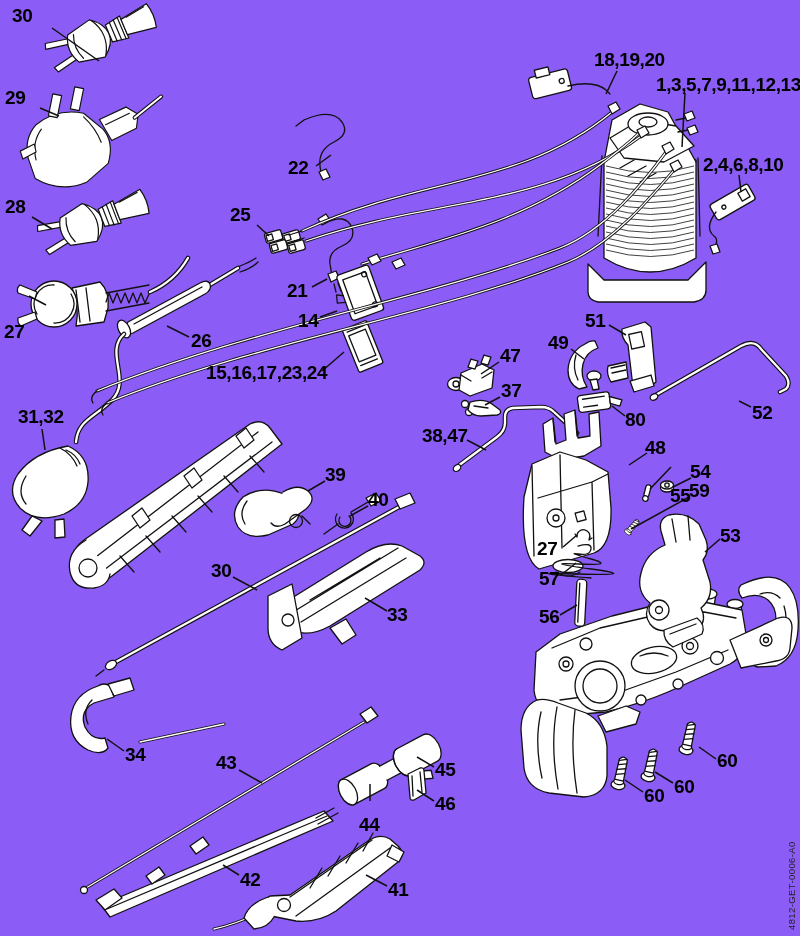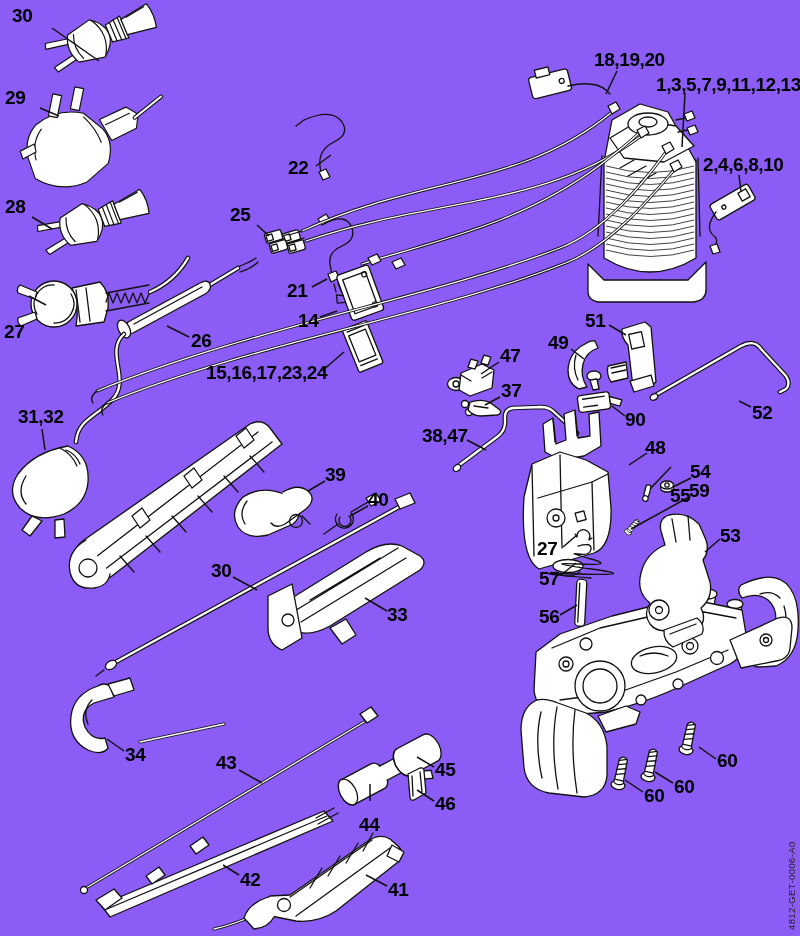--- a/index.html
+++ b/index.html
@@ -451,21 +451,21 @@
       <span class="callout" style="left: 298px; top: 311px;">14</span>
       <span class="callout" style="left: 191px; top: 331px;">26</span>
       <span class="callout" style="left: 206px; top: 363px;">15,16,17,23,24</span>
       <span class="callout" style="left: 594px; top: 50px;">18,19,20</span>
       <span class="callout" style="left: 656px; top: 75px;">1,3,5,7,9,11,12,13</span>
       <span class="callout" style="left: 703px; top: 155px;">2,4,6,8,10</span>
       <span class="callout" style="left: 585px; top: 311px;">51</span>
       <span class="callout" style="left: 548px; top: 333px;">49</span>
       <span class="callout" style="left: 500px; top: 346px;">47</span>
       <span class="callout" style="left: 501px; top: 381px; text-align: right;">37</span>
-      <span class="callout" style="left: 625px; top: 410px;">90</span>
+      <span class="callout" style="left: 625px; top: 410px;">80</span>
       <span class="callout" style="left: 752px; top: 403px;">52</span>
       <span class="callout" style="left: 422px; top: 426px;">38,47</span>
       <span class="callout" style="left: 645px; top: 438px;">48</span>
       <span class="callout" style="left: 670px; top: 450px; margin-top: 36px;">55</span>
       <span class="callout" style="left: 690px; top: 462px;">54</span>
       <span class="callout" style="left: 689px; top: 481px;">59</span>
       <span class="callout" style="left: 720px; top: 526px;">53</span>
       <span class="callout" style="left: 537px; top: 539px;">27</span>
       <span class="callout" style="left: 539px; top: 569px;">57</span>
       <span class="callout" style="left: 539px; top: 607px;">56</span>

